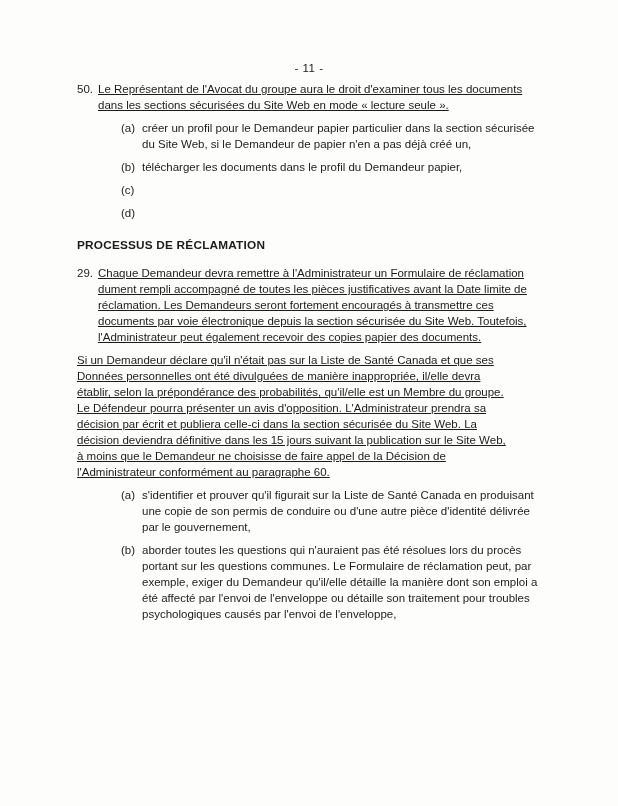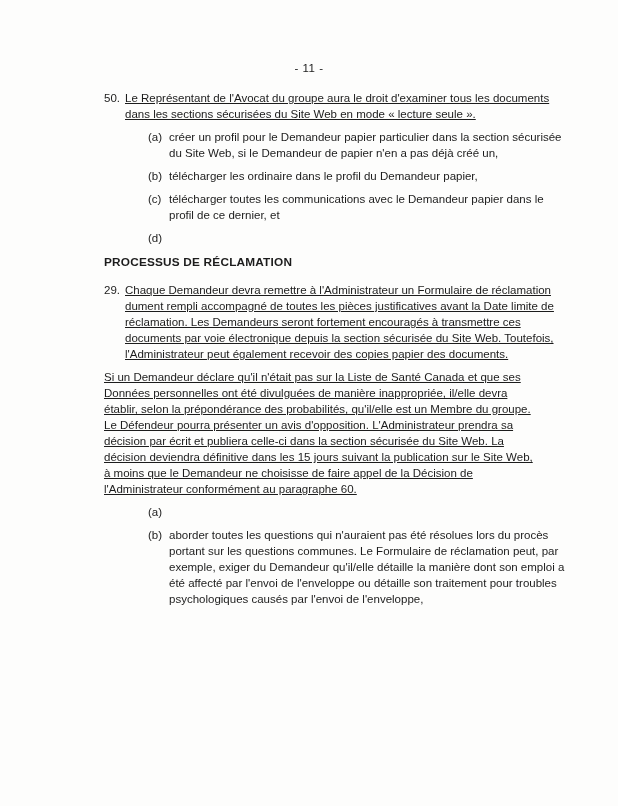--- a/index.html
+++ b/index.html
@@ -15,25 +15,25 @@
     font-family: "Liberation Sans", "DejaVu Sans", sans-serif;
     color: #1c1c1c;
     box-sizing: border-box;
     padding-top: 62px;
     overflow: hidden;
   }
   .page-number {
     text-align: center;
     font-size: 11.5px;
     line-height: 12px;
-    margin-bottom: 16px;
+    margin-bottom: 7px;
     letter-spacing: 0.5px;
   }
   .content {
-    padding-left: 104px;
+    padding-left: 77px;
     padding-right: 20px;
     font-size: 11.5px;
     line-height: 16px;
   }
   .para {
     display: flex;
     margin-bottom: 7px;
   }
   .para .num {
     flex: 0 0 21px;
@@ -53,21 +53,21 @@
     flex: 0 0 21px;
     white-space: nowrap;
   }
   .item .itext {
     white-space: pre-line;
     max-width: 455px;
   }
   .section-heading {
     font-weight: bold;
     font-size: 11.8px;
-    margin-top: 8px;
+    margin-top: 16px;
     margin-bottom: 12px;
     letter-spacing: 0.2px;
   }
 </style>
 </head>
 <body>
 
 <div class="sheet">
 
   <div class="page-number">- 11 -</div>
@@ -82,27 +82,25 @@
 
 
     <div class="item">
       <span class="label">(a)</span>
       <div class="itext">créer un profil pour le Demandeur papier particulier dans la section sécurisée
 du Site Web, si le Demandeur de papier n'en a pas déjà créé un,</div>
     </div>
 
     <div class="item">
       <span class="label">(b)</span>
-      <div class="itext">télécharger les ordinaire dans le profil du Demandeur papier,</div>
+      <div class="itext">télécharger les documents dans le profil du Demandeur papier,</div>
     </div>
 
     <div class="item">
       <span class="label">(c)</span>
-      <div class="itext">télécharger toutes les communications avec le Demandeur papier dans le
-profil de ce dernier, et</div>
     </div>
 
     <div class="item">
       <span class="label">(d)</span>
     </div>
 
     <div class="section-heading">PROCESSUS DE RÉCLAMATION</div>
 
     <div class="para">
       <span class="num">29.</span>
@@ -120,20 +118,23 @@
 Le Défendeur pourra présenter un avis d'opposition. L'Administrateur prendra sa
 décision par écrit et publiera celle-ci dans la section sécurisée du Site Web. La
 décision deviendra définitive dans les 15 jours suivant la publication sur le Site Web,
 à moins que le Demandeur ne choisisse de faire appel de la Décision de
 l'Administrateur conformément au paragraphe 60.</div>
     </div>
 
 
     <div class="item">
       <span class="label">(a)</span>
+      <div class="itext">s'identifier et prouver qu'il figurait sur la Liste de Santé Canada en produisant
+une copie de son permis de conduire ou d'une autre pièce d'identité délivrée
+par le gouvernement,</div>
     </div>
 
     <div class="item">
       <span class="label">(b)</span>
       <div class="itext">aborder toutes les questions qui n'auraient pas été résolues lors du procès
 portant sur les questions communes. Le Formulaire de réclamation peut, par
 exemple, exiger du Demandeur qu'il/elle détaille la manière dont son emploi a
 été affecté par l'envoi de l'enveloppe ou détaille son traitement pour troubles
 psychologiques causés par l'envoi de l'enveloppe,</div>
     </div>

